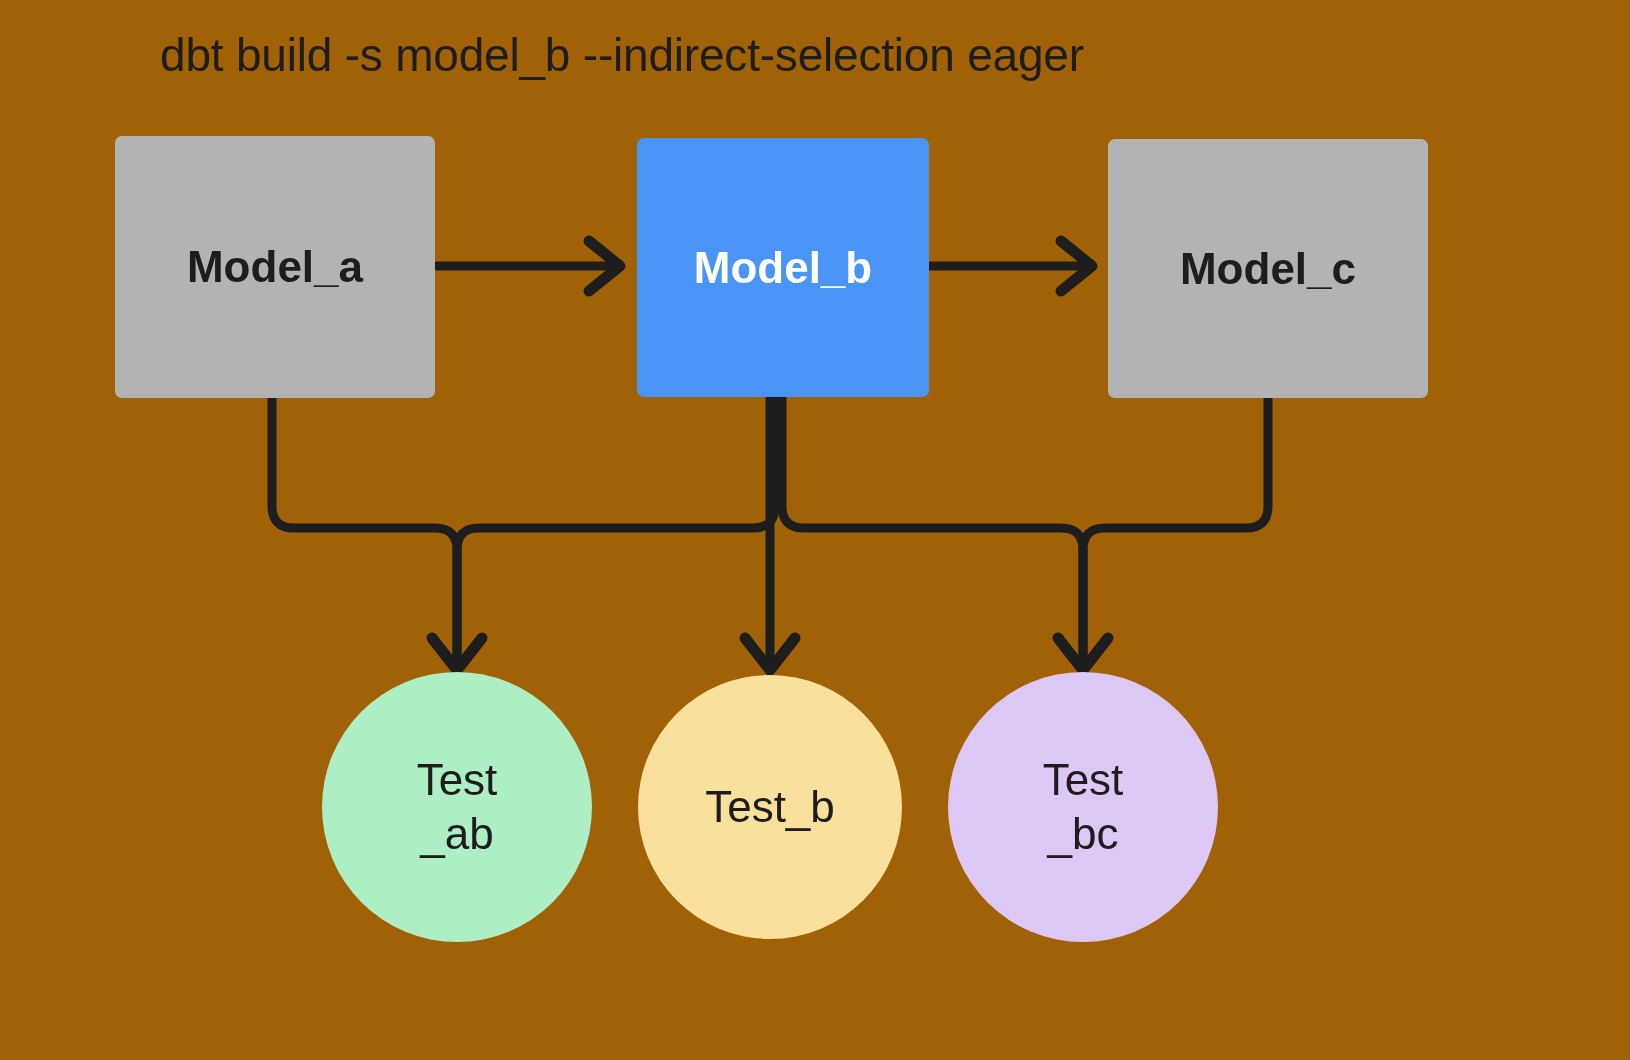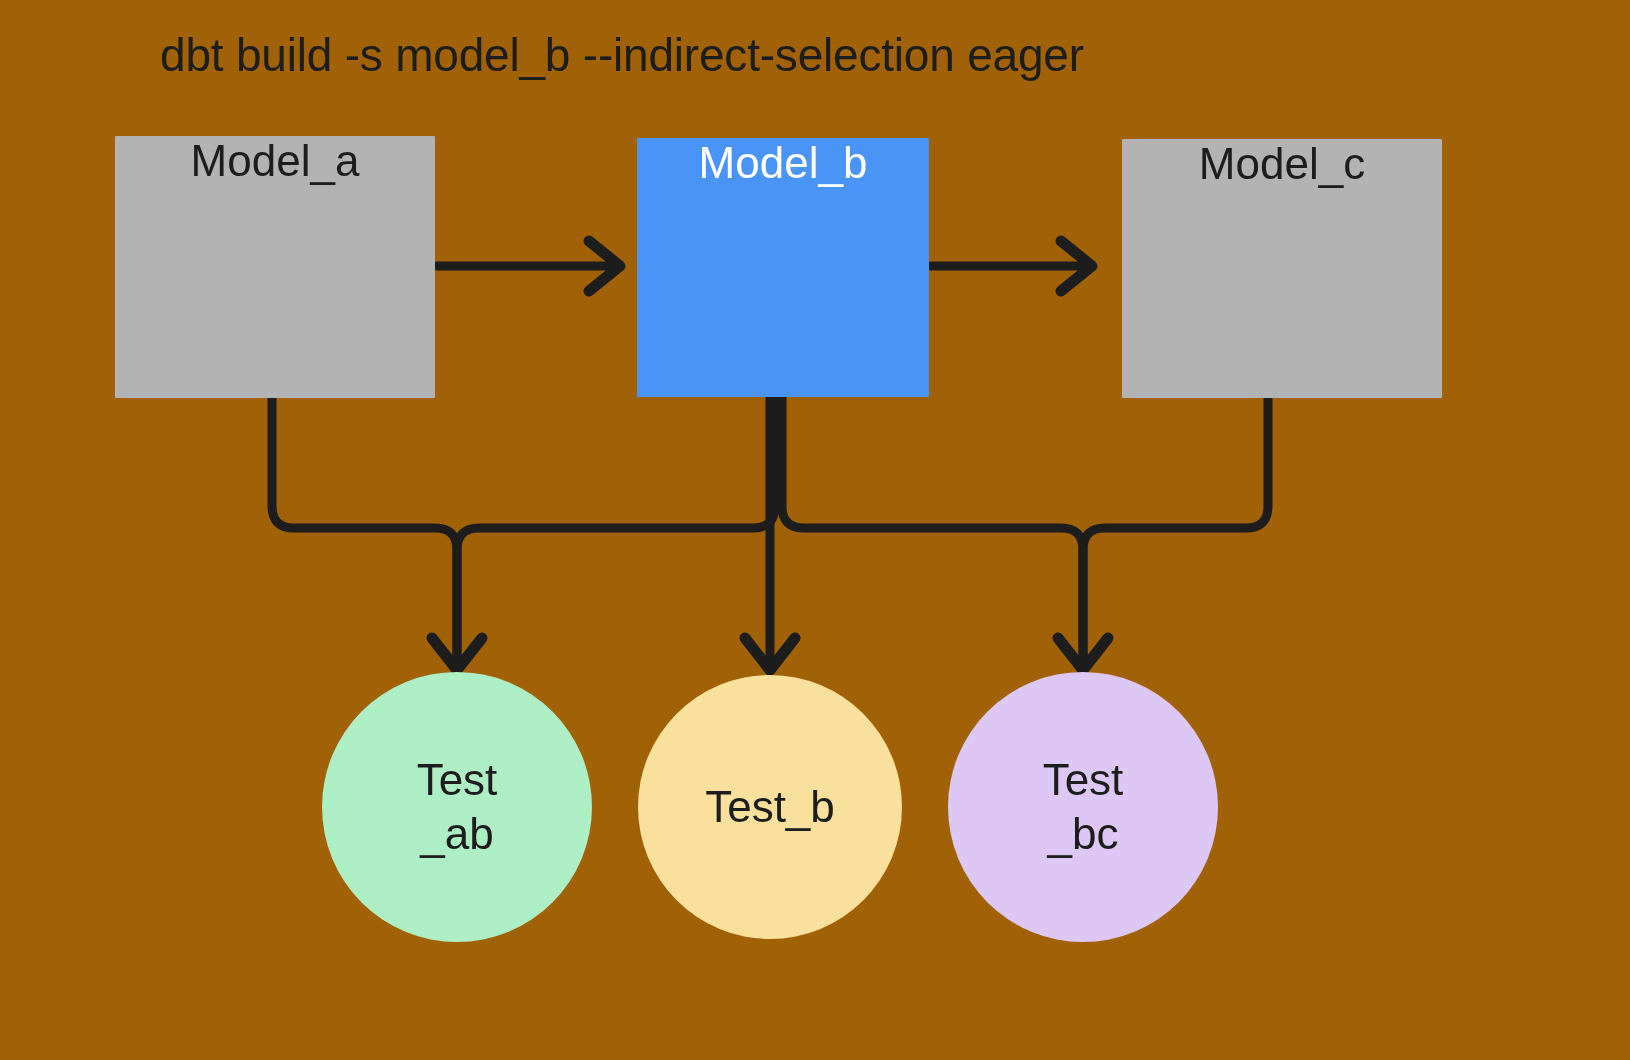--- a/index.html
+++ b/index.html
@@ -25,26 +25,26 @@
     left: 160px;
     top: 28px;
     font-size: 46px;
     font-weight: 400;
     color: #1d1d1d;
     letter-spacing: -0.2px;
     white-space: pre;
   }
   .node-box {
     position: absolute;
-    border-radius: 1px;
+    border-radius: 7px;
     display: flex;
-    align-items: flex-start;
+    align-items: center;
     justify-content: center;
     font-size: 44px;
-    font-weight: 400;
+    font-weight: 700;
     box-sizing: border-box;
   }
   .node-circle {
     position: absolute;
     border-radius: 50%;
     display: flex;
     flex-direction: column;
     align-items: center;
     justify-content: center;
     font-size: 44px;
@@ -133,21 +133,21 @@
   </svg>
 
   <div class="node-box" style="left:115px; top:136px; width:320px; height:262px; background:#b3b3b3; color:#1d1d1d;">
     <span>Model_a</span>
   </div>
 
   <div class="node-box" style="left:637px; top:138px; width:292px; height:259px; background:#4a94f5; color:#ffffff;">
     <span>Model_b</span>
   </div>
 
-  <div class="node-box" style="left:1108px; top:139px; width:320px; height:259px; background:#b3b3b3; color:#1d1d1d;margin-left:14px;">
+  <div class="node-box" style="left:1108px; top:139px; width:320px; height:259px; background:#b3b3b3; color:#1d1d1d;">
     <span>Model_c</span>
   </div>
 
   <div class="node-circle" style="left:322px; top:672px; width:270px; height:270px; background:#aeeec4;">
     <span class="line">Test</span>
     <span class="line">_ab</span>
   </div>
 
   <div class="node-circle" style="left:638px; top:675px; width:264px; height:264px; background:#f9e09c;">
     <span class="line">Test_b</span>

